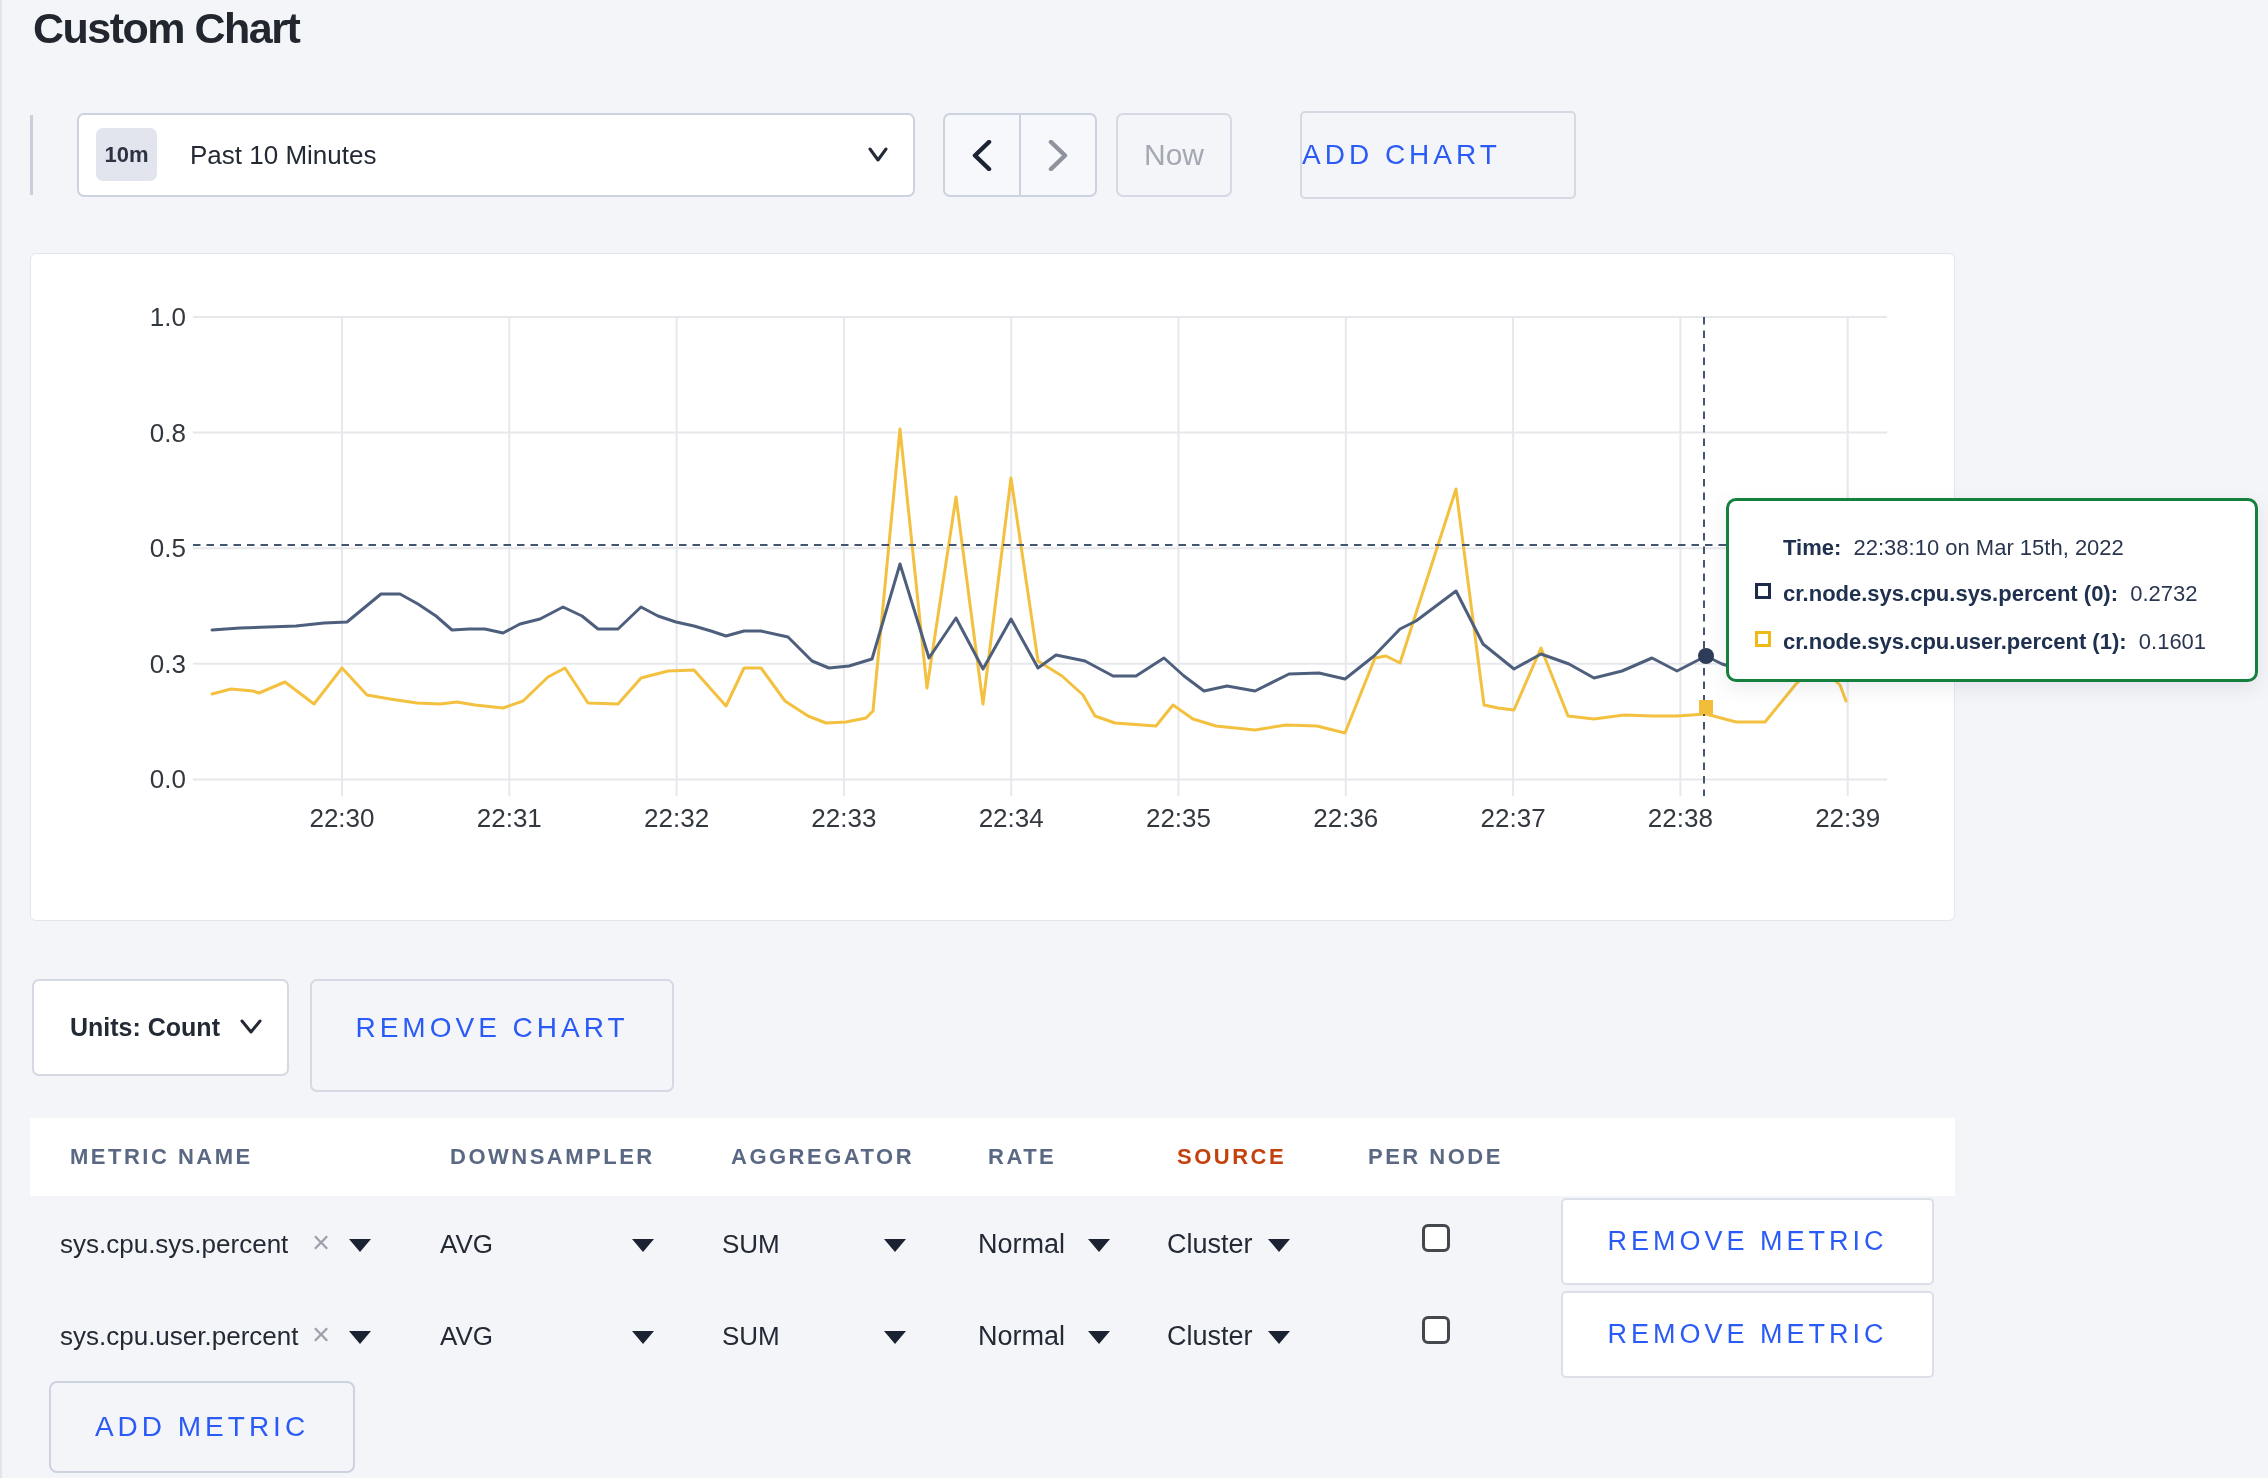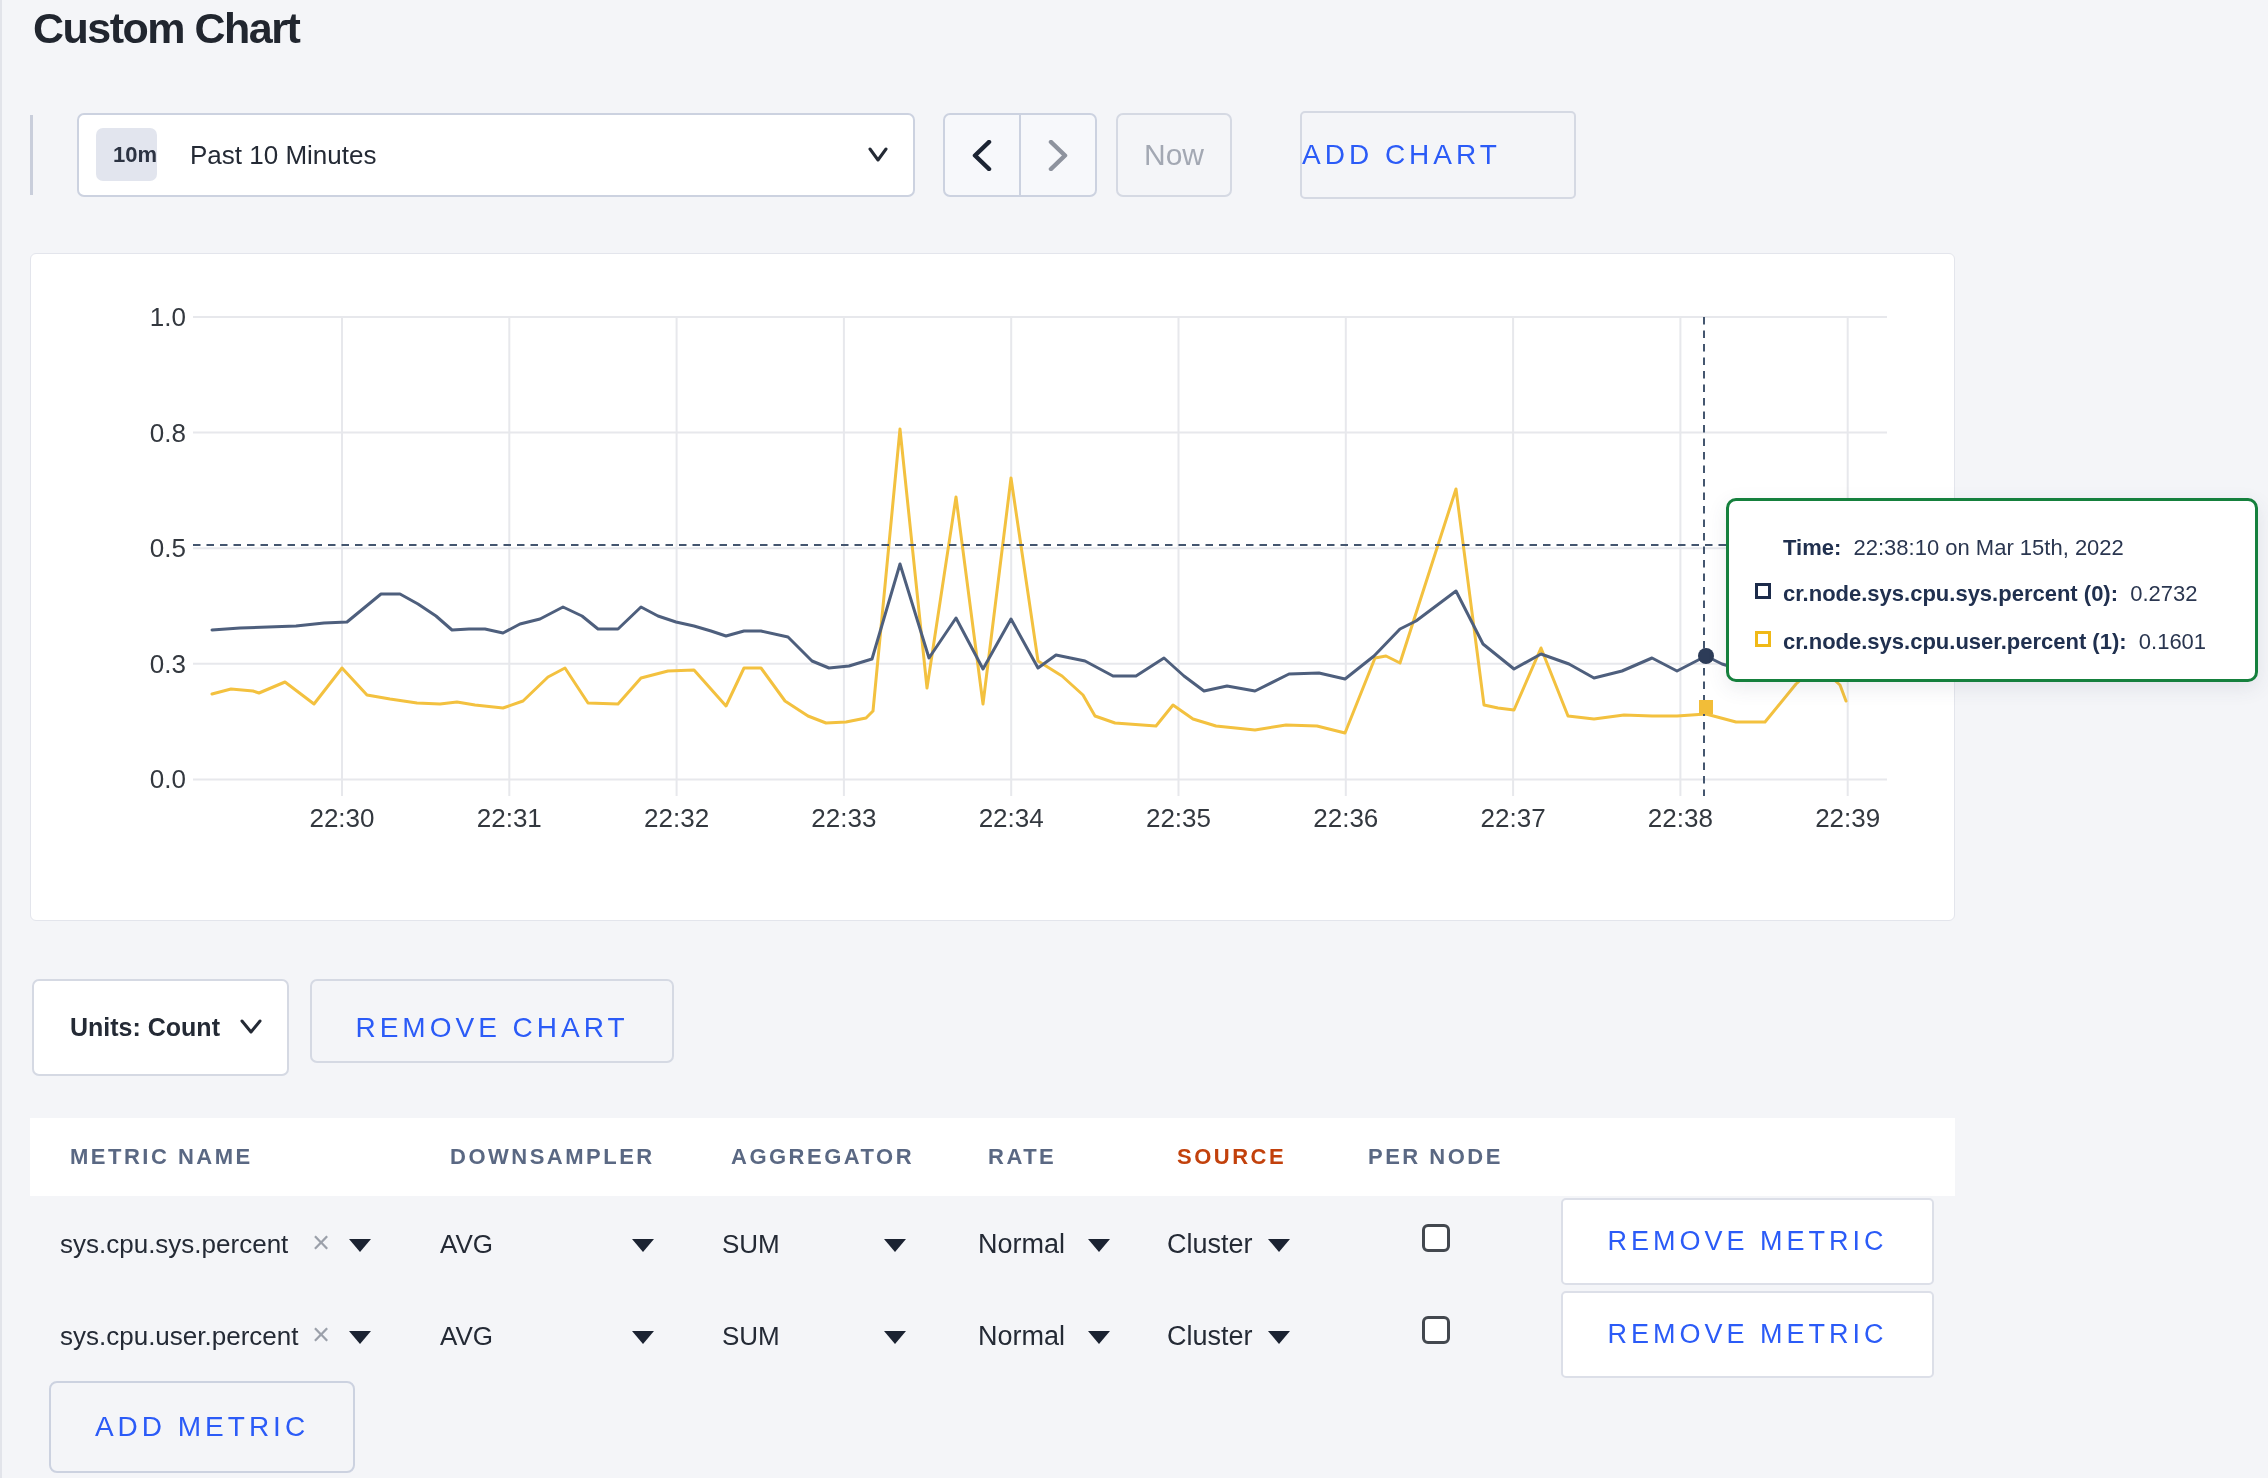--- a/index.html
+++ b/index.html
@@ -3,21 +3,21 @@
 
 * { margin:0; padding:0; box-sizing:border-box; }
 html,body { width:2268px; height:1478px; background:#f4f5f8; font-family:"Liberation Sans", sans-serif; position:relative; overflow:hidden; }
 .abs { position:absolute; }
 .bluetxt { color:#2b5bf7; letter-spacing:4px; font-weight:500; }
 
 </style></head><body>
 <div class="abs" style="left:33px;top:4px;font-size:43px;font-weight:700;color:#21262f;letter-spacing:-1.5px">Custom Chart</div>
 <div class="abs" style="left:30px;top:115px;width:3px;height:80px;background:#c9cedb"></div>
 <div class="abs" style="left:77px;top:113px;width:838px;height:84px;background:#fff;border:2px solid #ccd2e0;border-radius:7px"></div>
-<div class="abs" style="left:96px;top:128px;width:61px;height:53px;background:#e2e5ee;border-radius:7px;text-align:right;line-height:53px;font-size:22px;font-weight:700;color:#2c3342">10m</div>
+<div class="abs" style="left:96px;top:128px;width:61px;height:53px;background:#e2e5ee;border-radius:7px;text-align:center;line-height:53px;font-size:22px;font-weight:700;color:#2c3342">10m</div>
 <div class="abs" style="left:190px;top:113px;height:84px;line-height:84px;font-size:26px;font-weight:400;color:#242a35">Past 10 Minutes</div>
 <svg style="position:absolute;left:868px;top:147px" width="20" height="15" viewBox="0 0 20 15">
     <path d="M2 2 L10 13 L18 2" fill="none" stroke="#242a35" stroke-width="3" stroke-linecap="round" stroke-linejoin="round"></path>
   </svg>
 <div class="abs" style="left:943px;top:113px;width:154px;height:84px;background:#f7f8fb;border:2px solid #ccd2e0;border-radius:7px"></div>
 <div class="abs" style="left:1019px;top:114px;width:2px;height:82px;background:#ccd2e0"></div>
 <svg style="position:absolute;left:972px;top:140px" width="20" height="31" viewBox="0 0 20 31">
     <path d="M17 2 L3 15.5 L17 29" fill="none" stroke="#1c2433" stroke-width="4.5" stroke-linecap="round" stroke-linejoin="round"></path>
   </svg>
 <svg style="position:absolute;left:1048px;top:140px" width="20" height="31" viewBox="0 0 20 31">
@@ -70,21 +70,21 @@
 <div class="abs" style="left:26px;top:82px;width:16px;height:16px;border:3px solid #1c2b4a"></div>
 <div class="abs" style="left:54px;top:80px;font-size:22px;color:#2a3650"><span style="font-weight:700;color:#20304f">cr.node.sys.cpu.sys.percent (0):</span>&nbsp;&nbsp;0.2732</div>
 <div class="abs" style="left:26px;top:130px;width:16px;height:16px;border:3px solid #f0b917"></div>
 <div class="abs" style="left:54px;top:128px;font-size:22px;color:#2a3650"><span style="font-weight:700;color:#20304f">cr.node.sys.cpu.user.percent (1):</span>&nbsp;&nbsp;0.1601</div>
 </div>
 <div class="abs" style="left:32px;top:979px;width:257px;height:97px;background:#fff;border:2px solid #d5d9e3;border-radius:7px"></div>
 <div class="abs" style="left:70px;top:979px;height:97px;line-height:97px;font-size:25px;font-weight:700;color:#242a35">Units: Count</div>
 <svg style="position:absolute;left:240px;top:1019px" width="22" height="15" viewBox="0 0 22 15">
     <path d="M2 2 L11 13 L20 2" fill="none" stroke="#242a35" stroke-width="3" stroke-linecap="round" stroke-linejoin="round"></path>
   </svg>
-<div class="abs bluetxt" style="left:310px;top:979px;width:364px;height:84px;border:2px solid #d5d9e3;border-radius:7px;text-align:center;line-height:93px;font-size:28px">REMOVE CHART</div>
+<div class="abs bluetxt" style="left:310px;top:979px;width:364px;height:113px;border:2px solid #d5d9e3;border-radius:7px;text-align:center;line-height:93px;font-size:28px">REMOVE CHART</div>
 <div class="abs" style="left:30px;top:1118px;width:1925px;height:78px;background:#fff"></div>
 <div class="abs" style="left:70px;top:1118px;height:78px;line-height:78px;font-size:22px;font-weight:700;letter-spacing:2.5px;color:#5a6883">METRIC NAME</div>
 <div class="abs" style="left:450px;top:1118px;height:78px;line-height:78px;font-size:22px;font-weight:700;letter-spacing:2.5px;color:#5a6883">DOWNSAMPLER</div>
 <div class="abs" style="left:731px;top:1118px;height:78px;line-height:78px;font-size:22px;font-weight:700;letter-spacing:2.5px;color:#5a6883">AGGREGATOR</div>
 <div class="abs" style="left:988px;top:1118px;height:78px;line-height:78px;font-size:22px;font-weight:700;letter-spacing:2.5px;color:#5a6883">RATE</div>
 <div class="abs" style="left:1177px;top:1118px;height:78px;line-height:78px;font-size:22px;font-weight:700;letter-spacing:2.5px;color:#c2410c">SOURCE</div>
 <div class="abs" style="left:1368px;top:1118px;height:78px;line-height:78px;font-size:22px;font-weight:700;letter-spacing:2.5px;color:#5a6883">PER NODE</div>
 <div class="abs" style="left:60px;top:1229px;font-size:26px;color:#242a35">sys.cpu.sys.percent</div>
 <div class="abs" style="left:312px;top:1225px;font-size:31px;color:#9ba0aa">×</div>
 <svg style="position:absolute;left:349px;top:1238.5px" width="22" height="13" viewBox="0 0 22 13">

